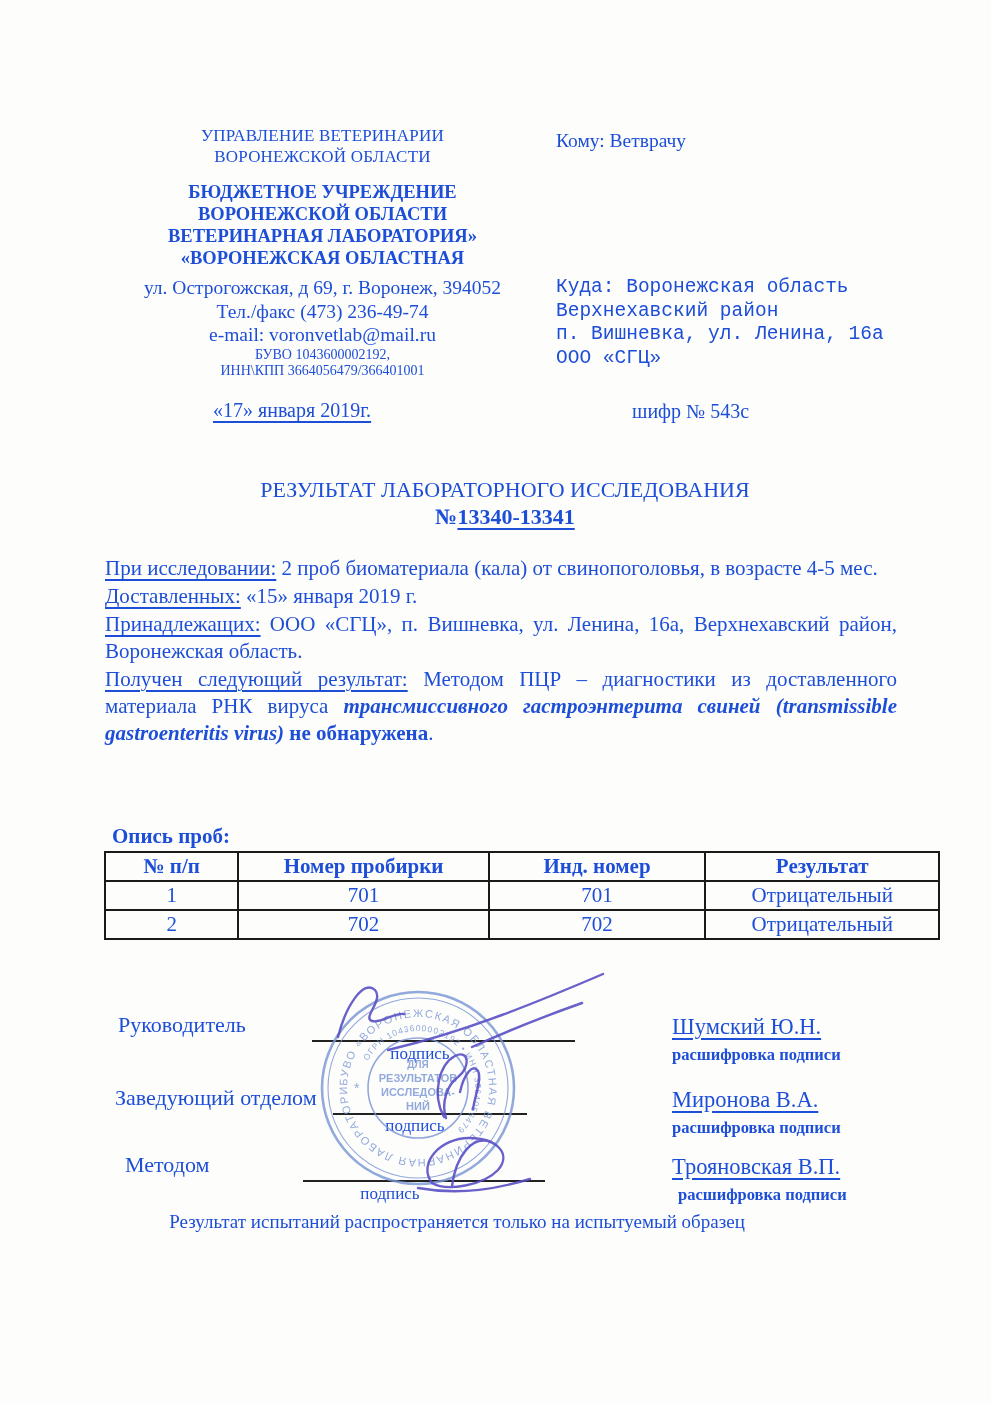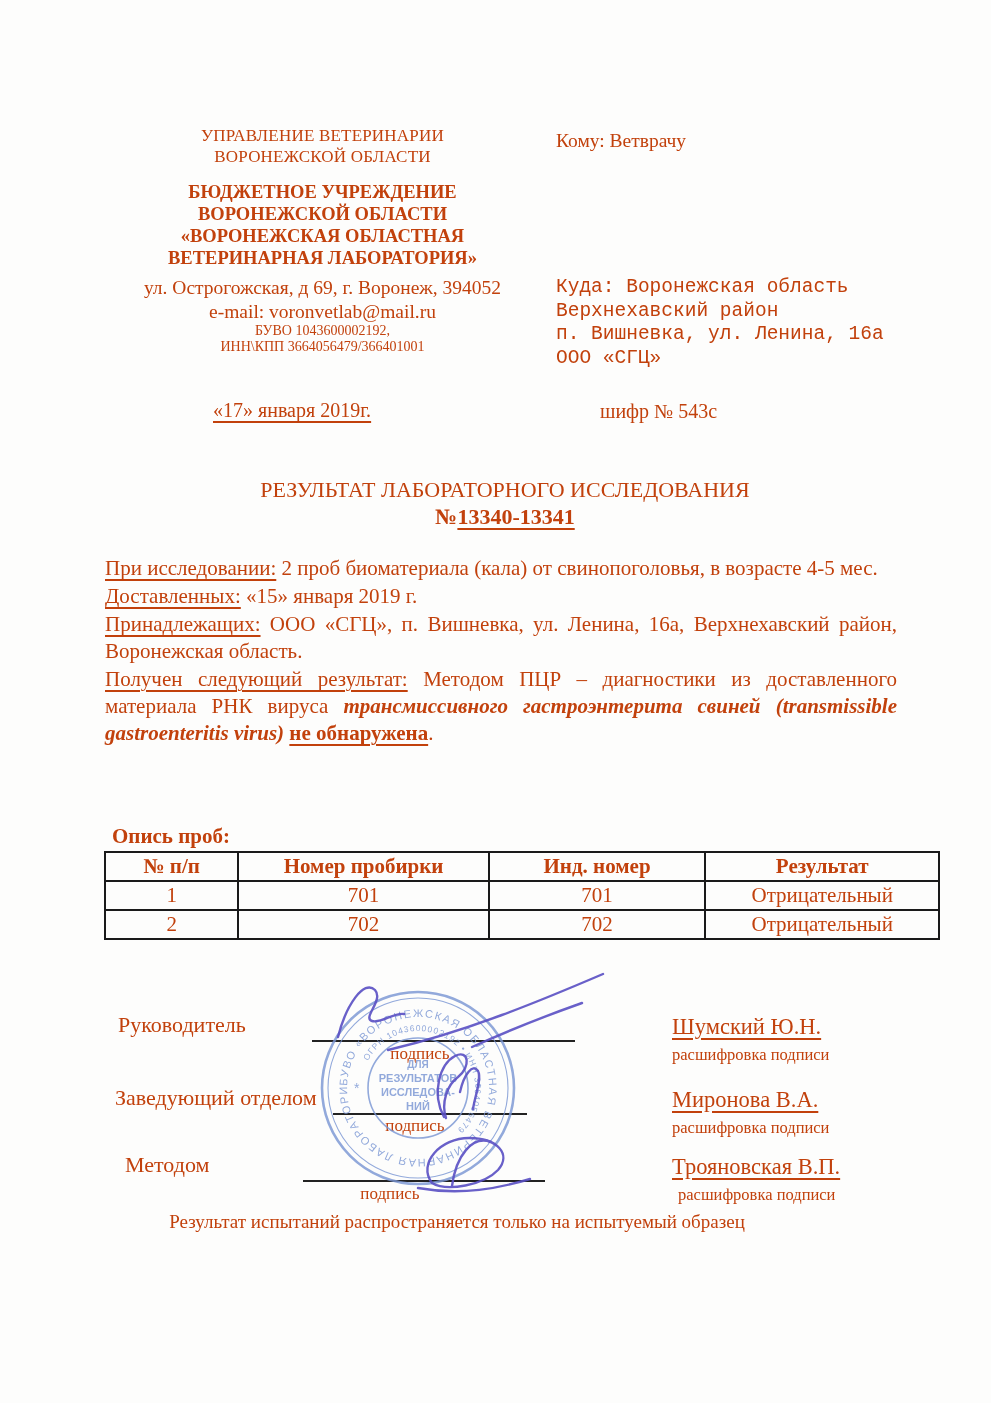--- a/index.html
+++ b/index.html
@@ -2,80 +2,81 @@
 <html><head>
 <meta charset="utf-8">
 <style>
   html,body{margin:0;padding:0;background:#e8e8e8;}
   .page{
     position:relative;
     width:991px;height:1403px;
     margin:0 auto;
     background:#fdfdfc;
     font-family:"Liberation Serif","DejaVu Serif",serif;
-    color:#c2410c;
+    color:#1d4ed8;
     overflow:hidden;
   }
   .abs{position:absolute;}
   
   .hl{left:105px;width:435px;text-align:center;}
   .mgmt{top:125px;font-size:17px;line-height:21px;letter-spacing:.2px;}
   .orgname{top:181px;font-size:18.5px;line-height:22px;font-weight:bold;}
   .addr{top:276px;font-size:19.5px;line-height:23.5px;}
   .fine{font-size:14px;line-height:16px;}
   .dateline{left:213px;top:399px;font-size:20px;text-decoration:underline;text-underline-offset:4px;}
   
   .to{left:556px;top:130px;font-size:19.5px;}
   .kuda{left:556px;top:276px;font-size:19.5px;line-height:23.5px;font-family:Liberation Mono, monospace;}
-  .cipher{left:600px;top:400px;font-size:20px;}
+  .cipher{left:632px;top:400px;font-size:20px;}
   
   .title{left:105px;top:476px;width:800px;text-align:center;font-size:22px;line-height:27px;}
   .title .num{font-weight:bold;}
   .title .num u{text-underline-offset:4px;}
   
   .body{left:105px;top:555px;width:792px;font-size:21px;line-height:27px;text-align:justify;}
   .body p{margin:0 0 1px 0;}
   .lbl{text-decoration:underline;text-underline-offset:4px;}
   .bi{font-weight:bold;font-style:italic;}
-  .bu{font-weight:bold;text-decoration:underline;text-underline-offset:4px;}
+  .bu{font-weight:bold;text-underline-offset:4px;}
   
   .opis{left:112px;top:824px;font-size:21px;font-weight:bold;}
   .stable{left:104px;top:851px;width:836px;border-collapse:collapse;font-size:21px;}
   .stable th,.stable td{border:2px solid #1a1a1a;text-align:center;padding:1px 4px;height:25px;}
   .stable th{font-weight:bold;}
   .c0{width:16%;} .c1{width:30%;} .c2{width:26%;} .c3{width:28%;}
   
   .sigrole{font-size:22px;}
   .sigline{border-bottom:2px solid #222;}
   .podpis{font-size:17px;text-align:center;}
   .signame{font-size:22.5px;text-decoration:underline;text-underline-offset:4px;}
-  .rassh{font-size:16.5px;}
+  .rassh{font-size:16.5px;font-weight:bold;}
   
   .footer{left:0;top:1211px;width:914px;text-align:center;font-size:19px;}
   .stampsvg{left:318px;top:988px;opacity:.82;pointer-events:none;}
   .inksvg{left:100px;top:965px;pointer-events:none;}
   svg text{font-family:"Liberation Sans","DejaVu Sans",sans-serif;}
 </style>
 </head>
 <body>
 
 <div class="page">
 
   <div class="abs hl mgmt">
     <div>УПРАВЛЕНИЕ ВЕТЕРИНАРИИ</div>
     <div>ВОРОНЕЖСКОЙ ОБЛАСТИ</div>
   </div>
   <div class="abs hl orgname">
     <div>БЮДЖЕТНОЕ УЧРЕЖДЕНИЕ</div>
     <div>ВОРОНЕЖСКОЙ ОБЛАСТИ</div>
+    <div>ВЕТЕРИНАРНАЯ ЛАБОРАТОРИЯ»</div>
     <div>«ВОРОНЕЖСКАЯ ОБЛАСТНАЯ</div>
-    <div>ВЕТЕРИНАРНАЯ ЛАБОРАТОРИЯ»</div>
   </div>
   <div class="abs hl addr">
     <div>ул. Острогожская, д 69, г. Воронеж, 394052</div>
+    <div>Тел./факс  (473) 236-49-74</div>
     <div>e-mail: voronvetlab@mail.ru</div>
     <div class="fine">БУВО 1043600002192,</div>
     <div class="fine">ИНН\КПП 3664056479/366401001</div>
   </div>
   <div class="abs dateline">«17» января 2019г.</div>
 
   <div class="abs to">Кому: Ветврачу</div>
   <div class="abs kuda">
     <div>Куда: Воронежская область</div>
     <div>Верхнехавский район</div>

